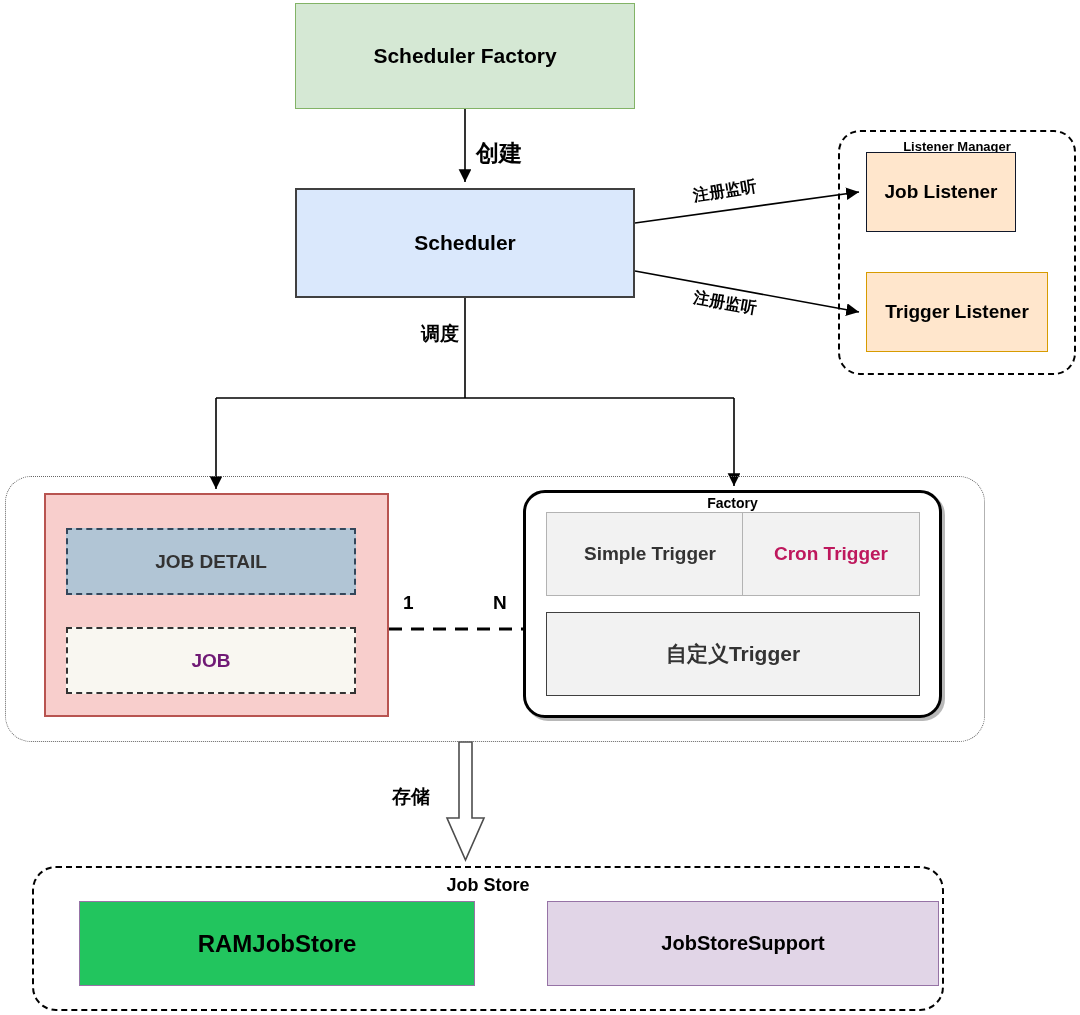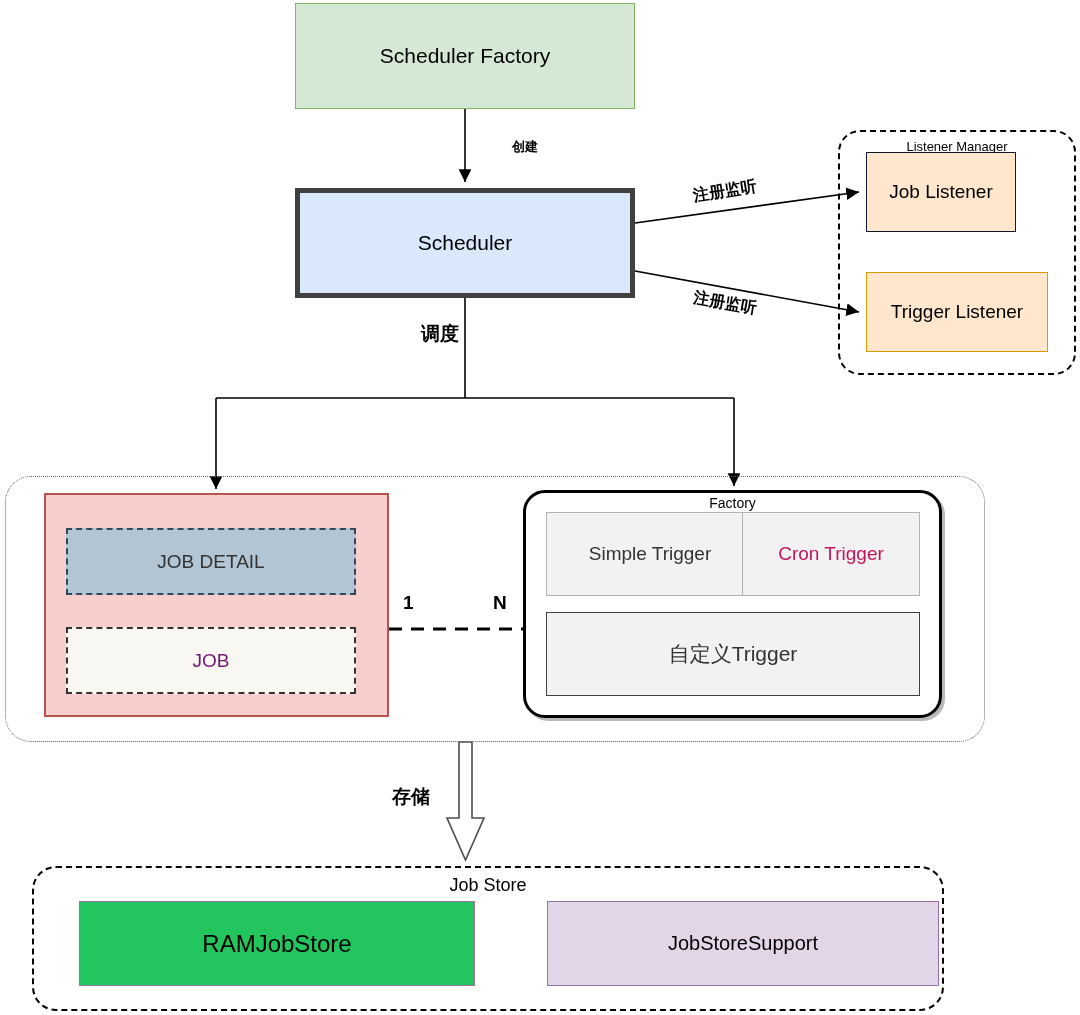--- a/index.html
+++ b/index.html
@@ -19,21 +19,21 @@
     overflow: hidden;
   }
   .node {
     position: absolute;
     box-sizing: border-box;
     display: flex;
     align-items: center;
     justify-content: center;
     text-align: center;
     color: #000000;
-    font-weight: normal;
+    font-weight: bold;
     line-height: 1.15;
   }
   .svg-layer {
     position: absolute;
     left: 0;
     top: 0;
     width: 1080px;
     height: 1015px;
     pointer-events: none;
   }
@@ -41,21 +41,21 @@
   
   .n-scheduler-factory {
     left: 295px; top: 3px; width: 340px; height: 106px;
     background: #d5e8d4;
     border: 1px solid #82b366;
     font-size: 21px;
   }
   .n-scheduler {
     left: 295px; top: 188px; width: 340px; height: 110px;
     background: #dae8fc;
-    border: 5px solid #404040;
+    border: 2px solid #404040;
     font-size: 21px;
   }
 
   .c-listener-manager {
     left: 838px; top: 130px; width: 238px; height: 245px;
     border: 2px dashed #000000;
     border-radius: 22px;
     background: transparent;
   }
   .lbl-listener-manager {
@@ -167,21 +167,21 @@
 
   
   .edge-label {
     position: absolute;
     color: #000000;
     font-weight: bold;
     white-space: nowrap;
     background: #ffffff;
     padding: 0 3px;
   }
-  .el-create    { left: 473px; top: 138px; font-size: 13px; margin-left: 36px; }
+  .el-create    { left: 473px; top: 138px; font-size: 23px; }
   .el-schedule  { left: 418px; top: 321px; font-size: 19px; }
   .el-reg-1     { left: 690px; top: 181px; font-size: 16px; transform: rotate(-9deg); }
   .el-reg-2     { left: 690px; top: 293px; font-size: 16px; transform: rotate(10deg); }
   .el-store     { left: 389px; top: 784px; font-size: 19px; }
   .el-one       { left: 400px; top: 592px; font-size: 19px; }
   .el-n         { left: 490px; top: 592px; font-size: 19px; }
 </style>
 </head>
 <body>
 

